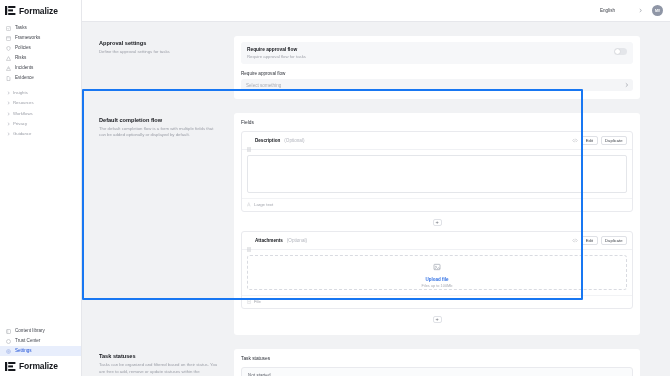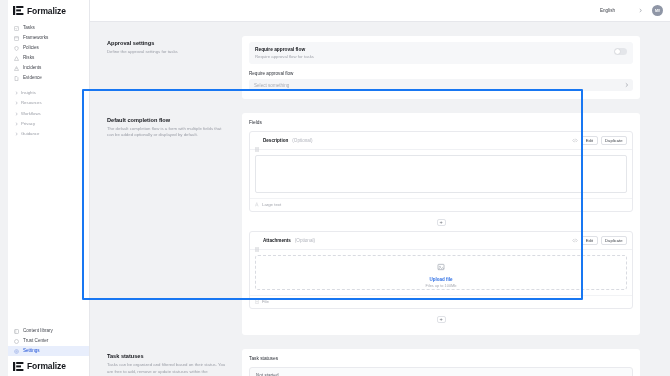--- a/index.html
+++ b/index.html
@@ -2,21 +2,21 @@
 <html><head>
 <meta charset="utf-8">
 <style>
   * { box-sizing: border-box; margin: 0; padding: 0; }
   html, body {
     width: 670px; height: 376px;
     font-family: "Liberation Sans", sans-serif;
     background: #f1f2f4;
     overflow: hidden;
   }
-  .app { display: flex; width: 670px; height: 376px; position: relative; padding-left: 8px; }
+  .app { display: flex; width: 670px; height: 376px; position: relative; }
 
   
   .sidebar {
     width: 82px; height: 376px;
     background: #ffffff;
     border-right: 1px solid #e6e7eb;
     display: flex; flex-direction: column;
     position: relative; flex: 0 0 82px;
   }
   .brand {

